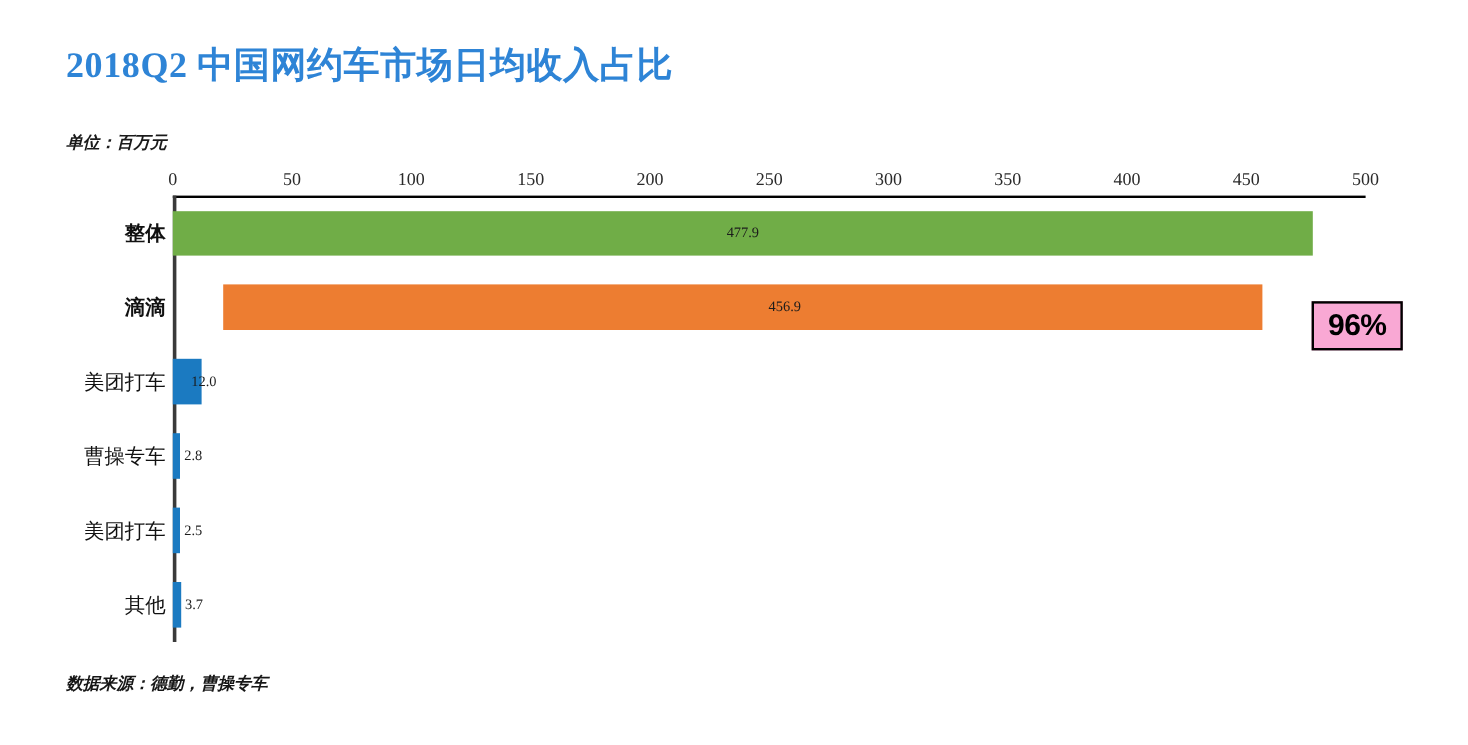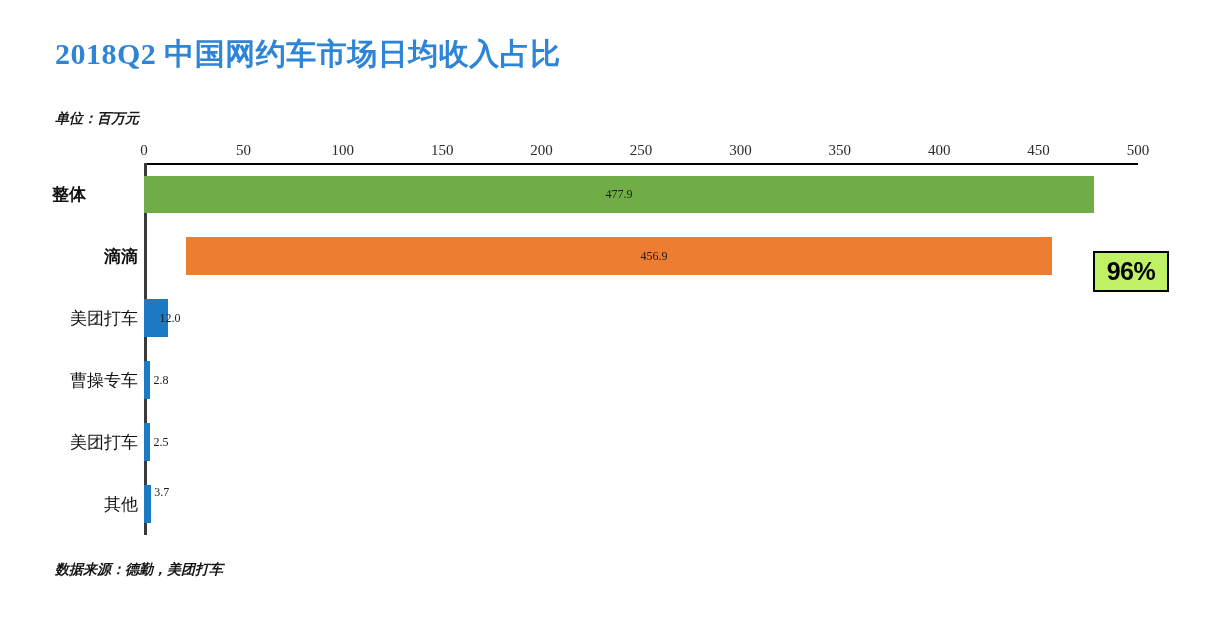--- a/index.html
+++ b/index.html
@@ -91,21 +91,21 @@
     white-space:nowrap;
     transform:translate(-50%,-50%);
   }
 
   
   #callout-box{
     position:absolute;
     left:1093px; top:251px;
     width:72px; height:37px;
     border:2px solid #000000;
-    background:#bef264;
+    background:#f9a8d4;
     display:flex;
     align-items:center;
     justify-content:center;
     font-family:"Liberation Sans", sans-serif;
     font-size:25px;
     font-weight:bold;
     color:#000000;
     letter-spacing:-0.5px;
   }
 
@@ -140,39 +140,39 @@
       <div class="x-tick-label" style="left: 442.2px;">150</div>
       <div class="x-tick-label" style="left: 541.6px;">200</div>
       <div class="x-tick-label" style="left: 641px;">250</div>
       <div class="x-tick-label" style="left: 740.4px;">300</div>
       <div class="x-tick-label" style="left: 839.8px;">350</div>
       <div class="x-tick-label" style="left: 939.2px;">400</div>
       <div class="x-tick-label" style="left: 1038.6px;">450</div>
       <div class="x-tick-label" style="left: 1138px;">500</div>
     </div>
   <div id="category-labels">
-      <div class="cat-label em" style="left: 0px; width: 138px; top: 183px; text-align: center;">整体</div>
+      <div class="cat-label em" style="left: 0px; width: 138px; top: 183px;">整体</div>
       <div class="cat-label em" style="left: 0px; width: 138px; top: 245px;">滴滴</div>
       <div class="cat-label" style="left: 0px; width: 138px; top: 307px;">美团打车</div>
       <div class="cat-label" style="left: 0px; width: 138px; top: 369px;">曹操专车</div>
       <div class="cat-label" style="left: 0px; width: 138px; top: 431px;">美团打车</div>
       <div class="cat-label" style="left: 0px; width: 138px; top: 493px;">其他</div>
     </div>
   <div id="bars-layer">
       <div class="bar" style="left: 144px; top: 175.5px; width: 950.065px; height: 37px; background: rgb(112, 173, 71);"></div>
       <div class="bar-value" style="left: 619.033px; top: 194px;">477.9</div>
       <div class="bar" style="left: 185.748px; top: 237px; width: 866.569px; height: 38px; background: rgb(237, 125, 49);"></div>
       <div class="bar-value" style="left: 654px; top: 256px;">456.9</div>
       <div class="bar" style="left: 144px; top: 299px; width: 23.856px; height: 38px; background: rgb(27, 122, 193);"></div>
       <div class="bar-value" style="left: 169.928px; top: 318px;">12.0</div>
       <div class="bar" style="left: 144px; top: 361px; width: 6px; height: 38px; background: rgb(27, 122, 193);"></div>
       <div class="bar-value" style="left: 161px; top: 380px;">2.8</div>
       <div class="bar" style="left: 144px; top: 423px; width: 6px; height: 38px; background: rgb(27, 122, 193);"></div>
       <div class="bar-value" style="left: 161px; top: 442px;">2.5</div>
       <div class="bar" style="left: 144px; top: 485px; width: 7.3556px; height: 38px; background: rgb(27, 122, 193);"></div>
-      <div class="bar-value" style="left: 161.678px; top: 492px;">3.7</div>
+      <div class="bar-value" style="left: 161.678px; top: 504px;">3.7</div>
     </div>
 
 </div>
 
 <div id="callout-box">96%</div>
 
-<div id="source-note">数据来源：德勤，美团打车</div>
+<div id="source-note">数据来源：德勤，曹操专车</div>
 
 </body></html>

